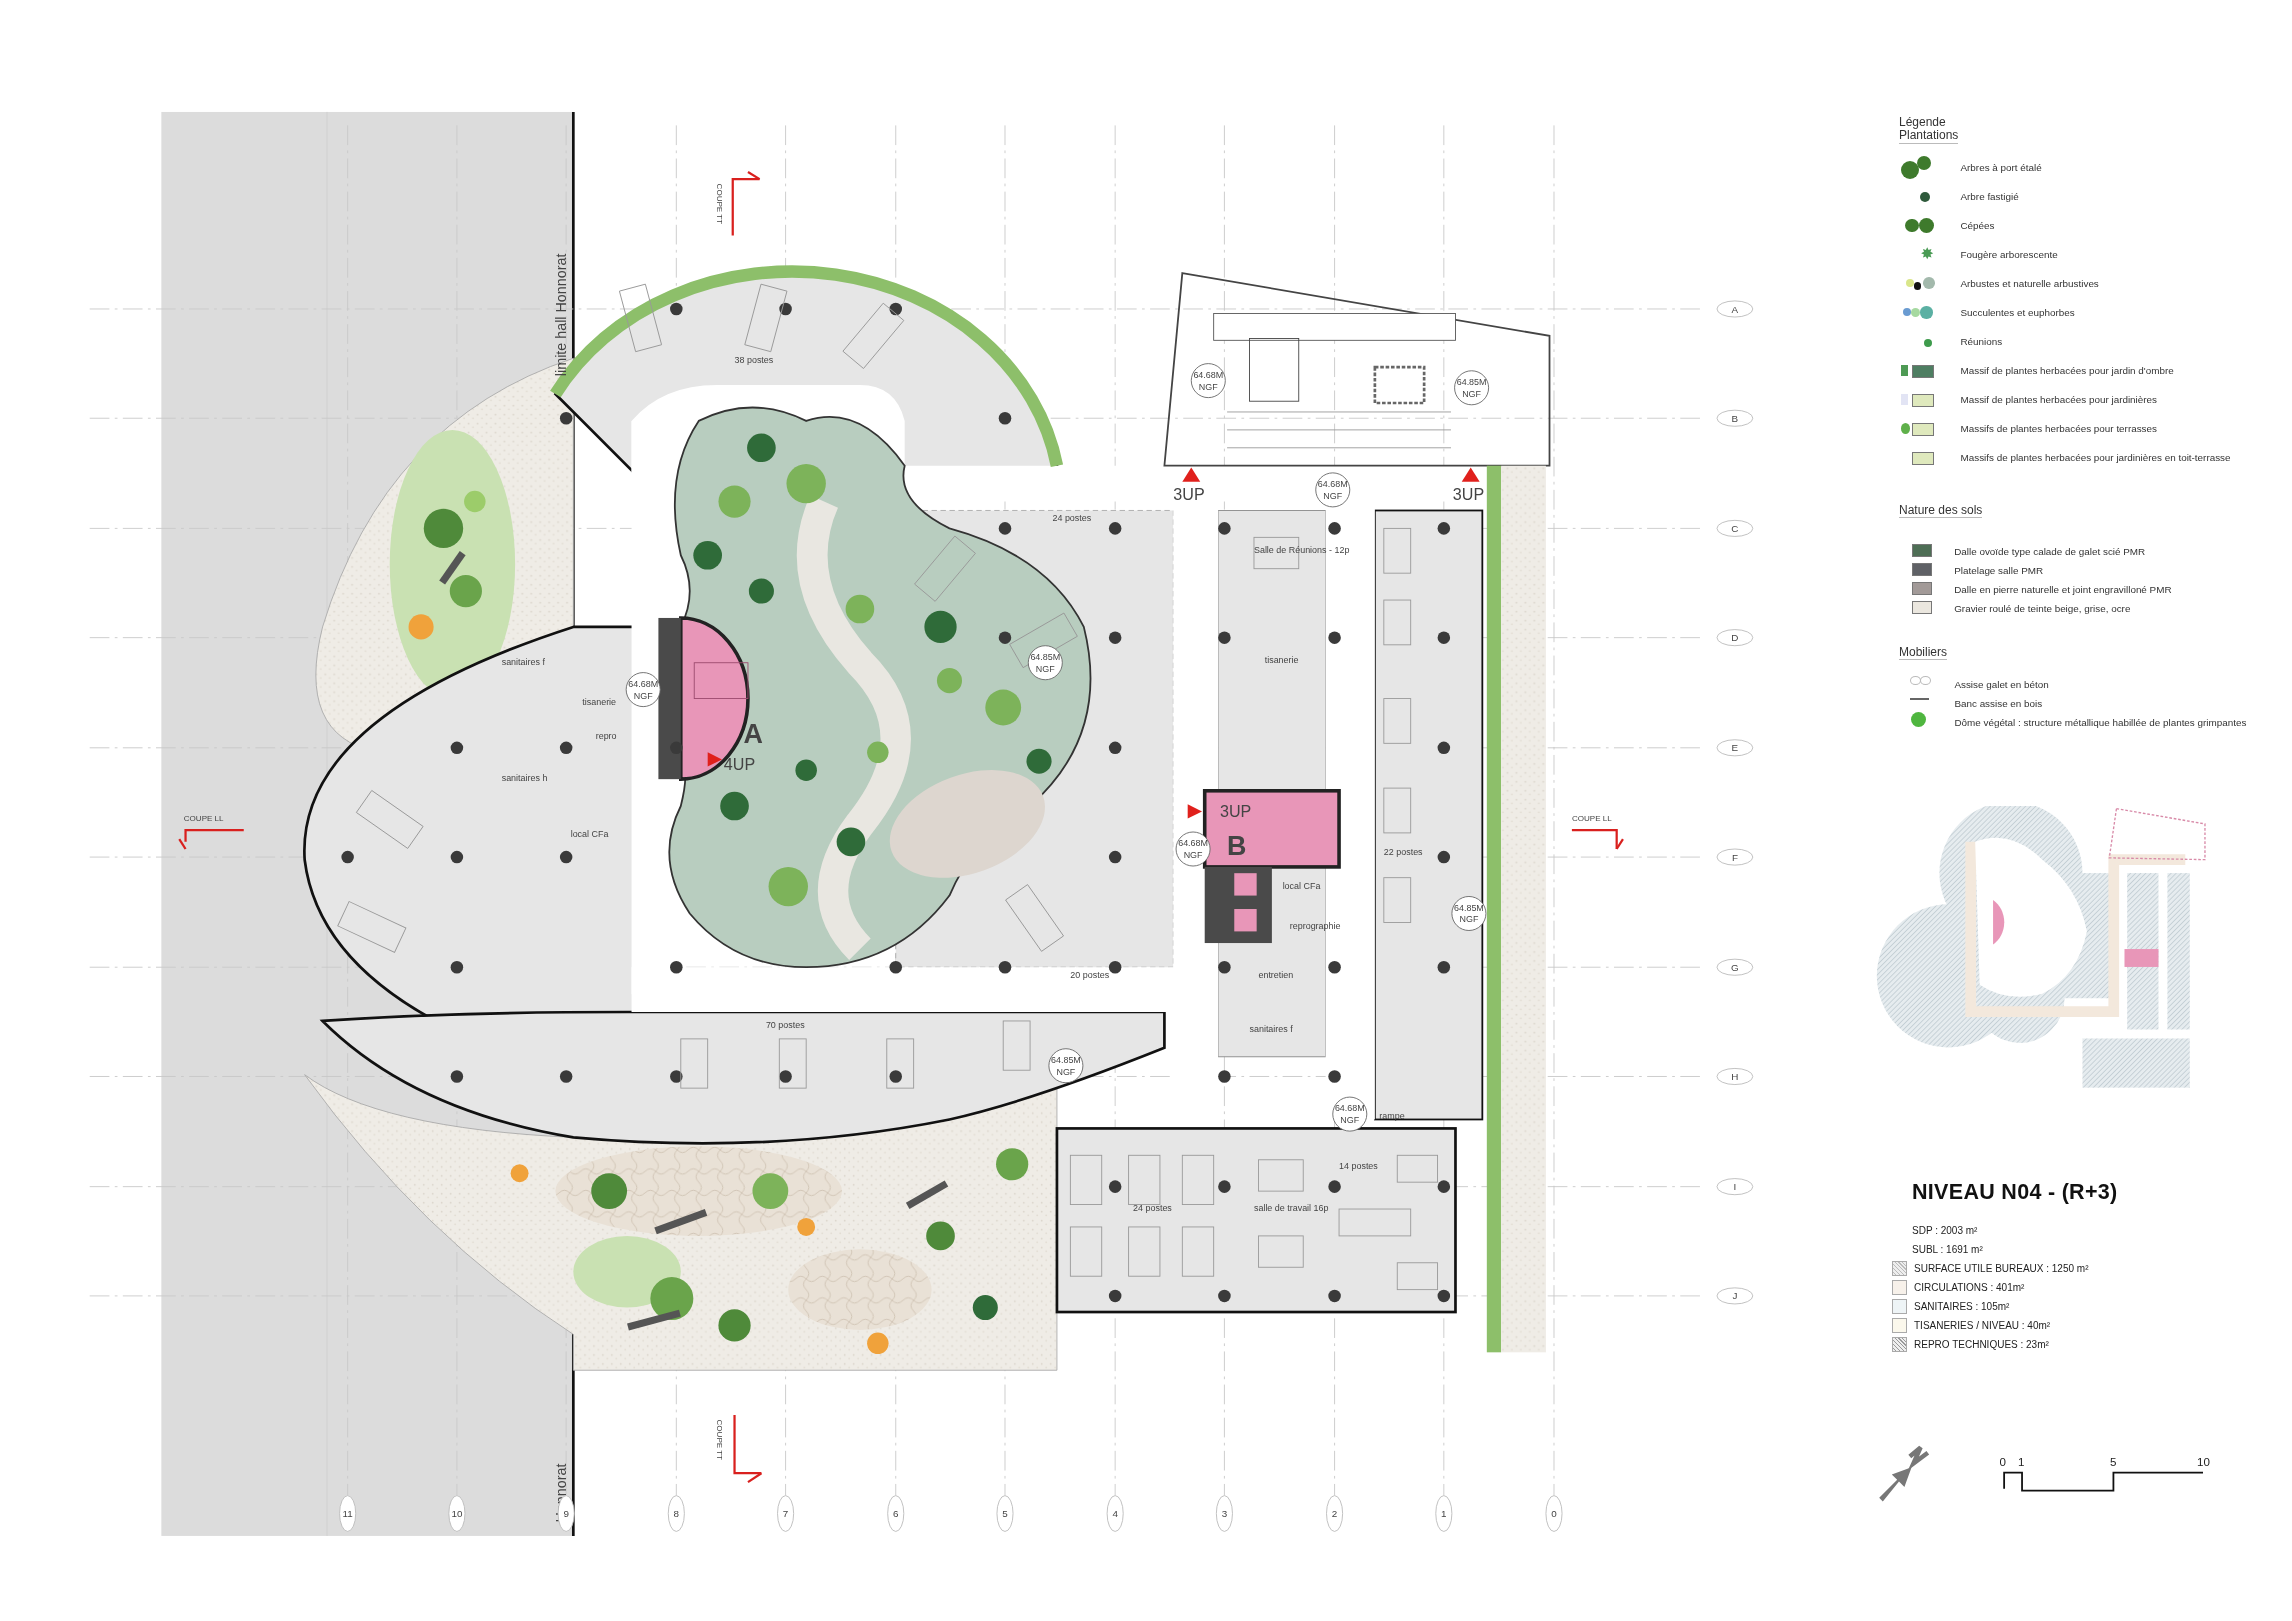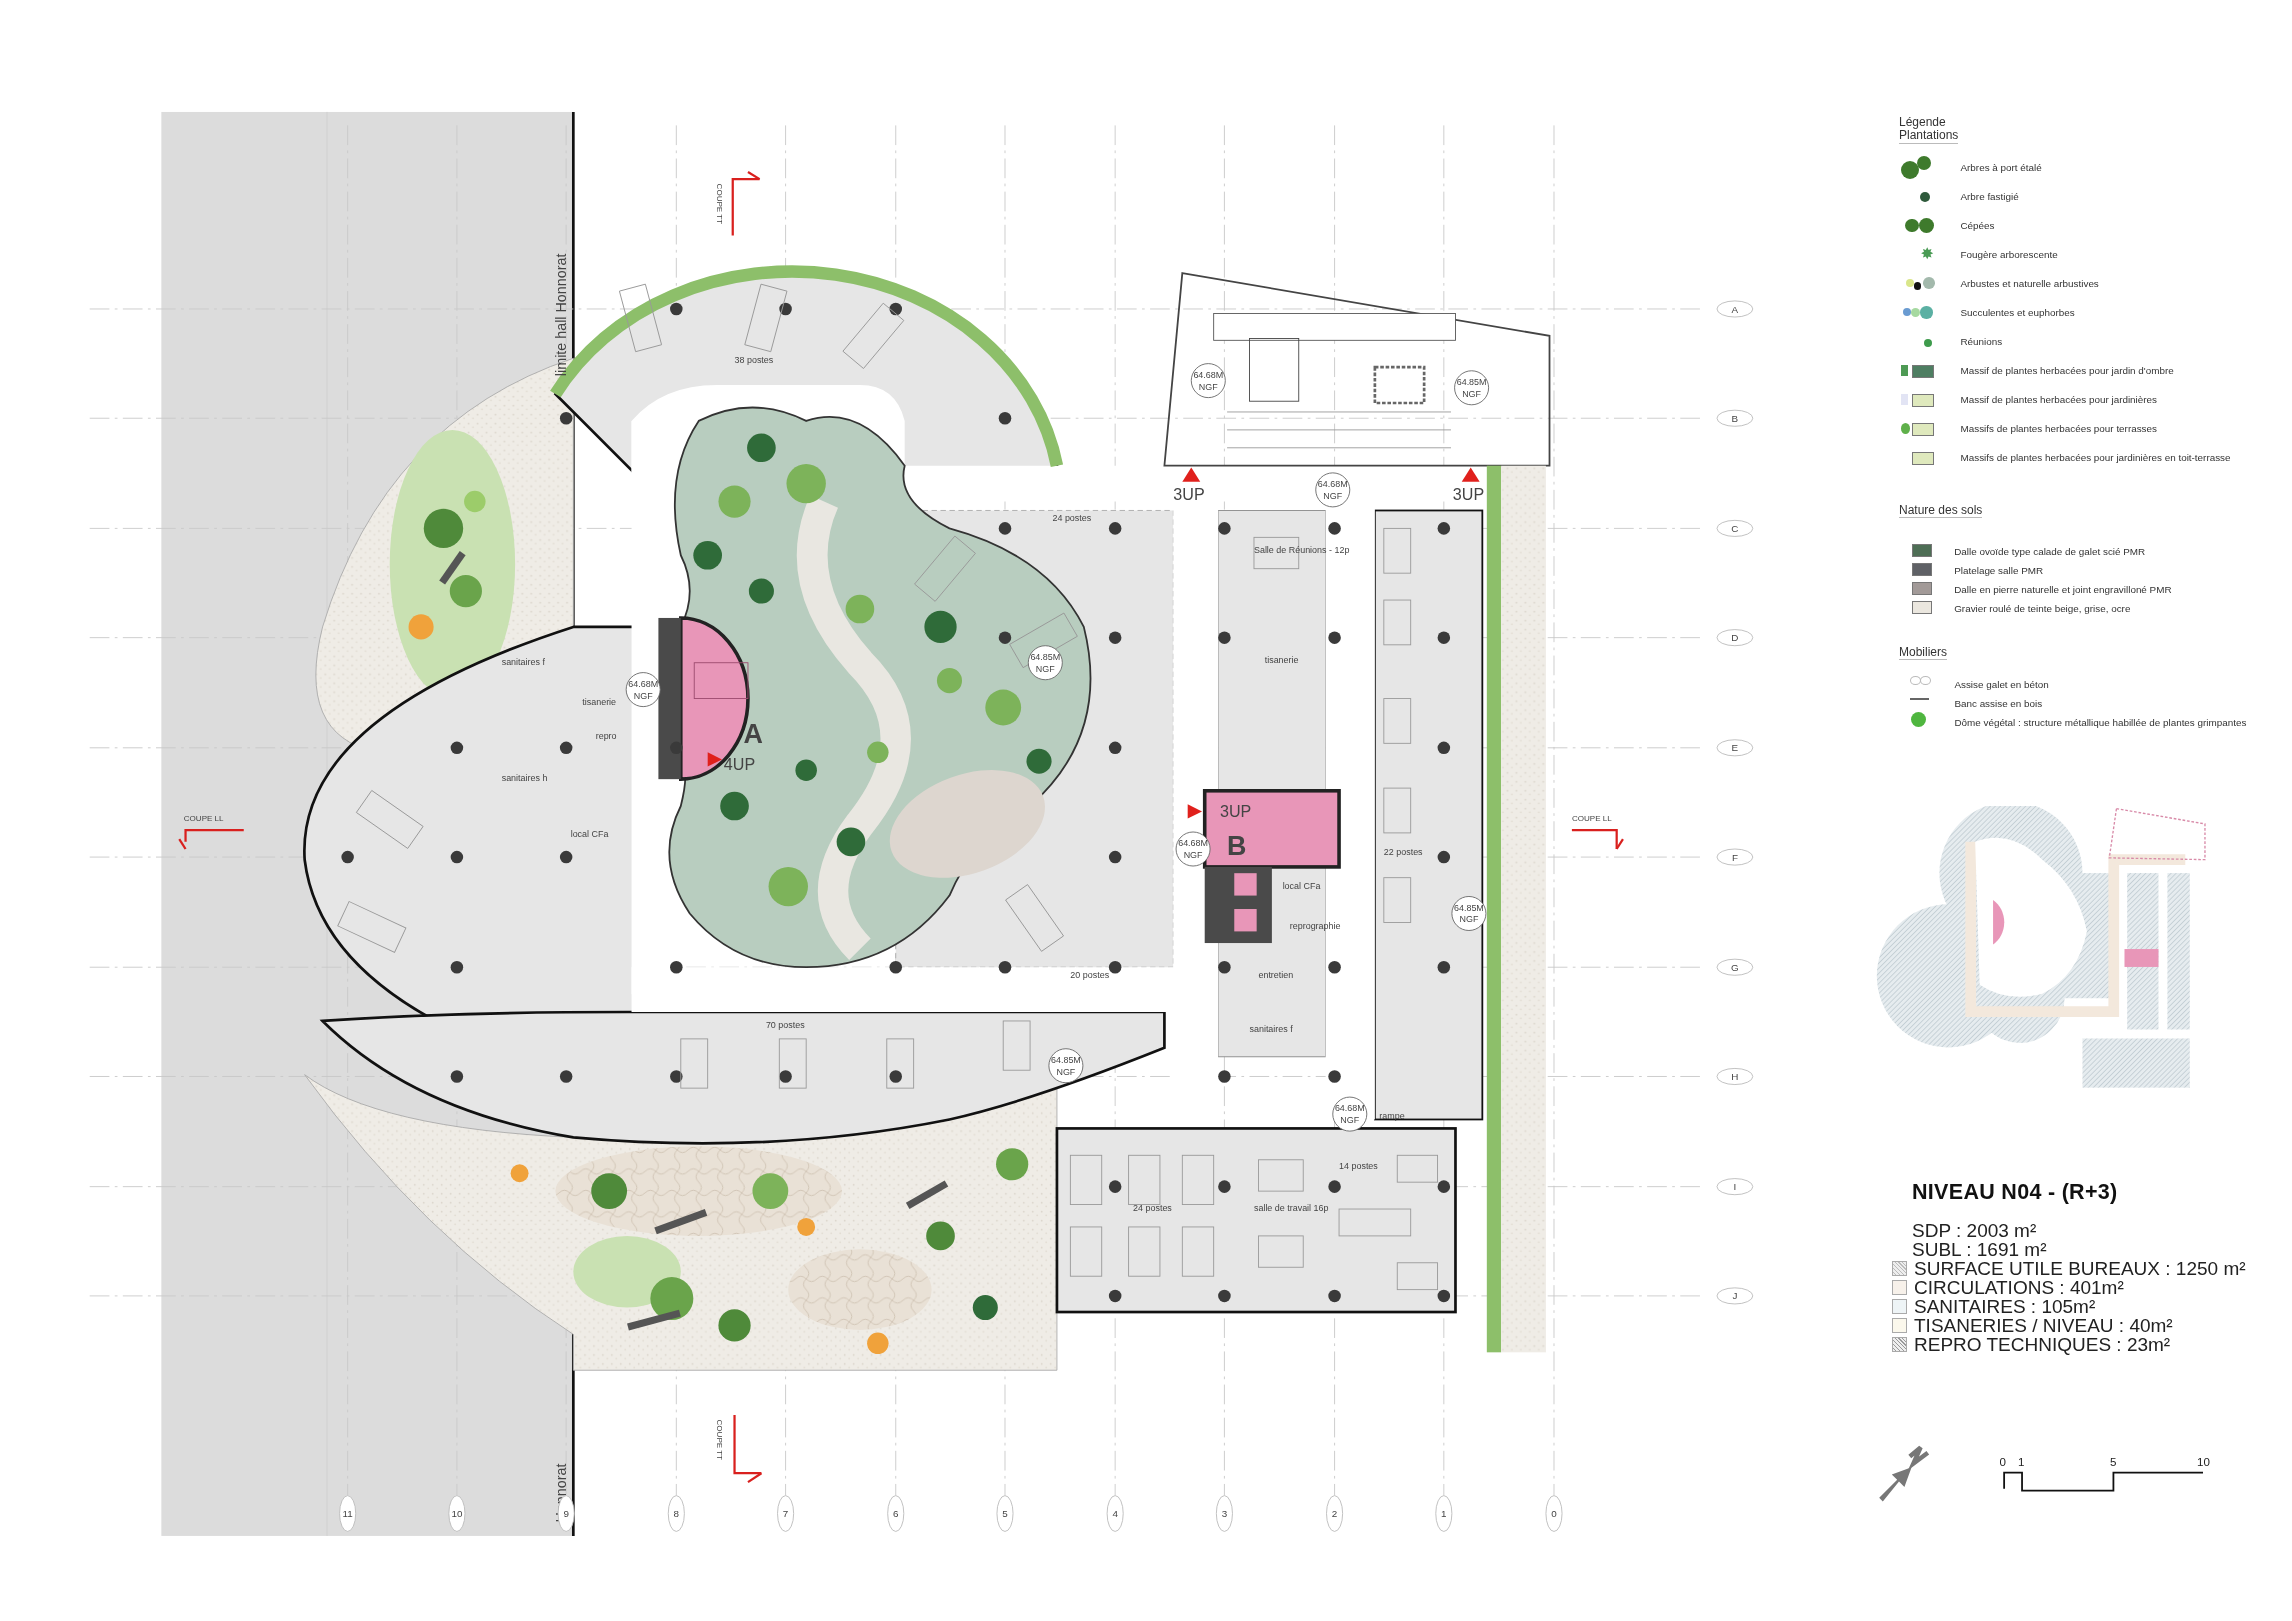--- a/index.html
+++ b/index.html
@@ -12,21 +12,21 @@
   .legend .sec{margin-top:32px;}
   .legend .item{display:flex;align-items:center;height:29px;}
   .legend .item .sw{width:49px;height:19.7px;position:relative;margin-left:1.8px;margin-right:10.7px;flex:none;}
   .legend .soil .item{height:19px;align-items:flex-end;}
   .legend .soil .sw{height:12.5px;}
   .legend .mob .item{height:19px;}
   .sq{position:absolute;border:0.9px solid #777;}
   .dot{position:absolute;border-radius:50%;}
   .level{position:absolute;left:1912px;top:1180px;width:376px;}
   .level .title{font-size:21.5px;font-weight:bold;color:#111;letter-spacing:0.3px;margin-bottom:16px;}
-  .level .row{display:flex;align-items:center;font-size:19px;line-height:19px;color:#222;}
+  .level .row{display:flex;align-items:center;font-size:10px;line-height:19px;color:#222;}
   .level .row .box{width:12.5px;height:12.5px;border:0.9px solid #aaa;margin-left:-19.7px;margin-right:7.2px;flex:none;}
   .level .row .nobox{width:12.5px;margin-left:-19.7px;margin-right:7.2px;flex:none;}
   .scale{position:absolute;left:1988px;top:1451px;}
   .scale span{position:absolute;font-size:11.6px;color:#222;}
   .north{position:absolute;left:1872px;top:1433px;width:72px;height:72px;}
   .keyplan{position:absolute;left:1863px;top:806px;width:430px;height:304px;}
 </style>
 </head>
 <body>
 

